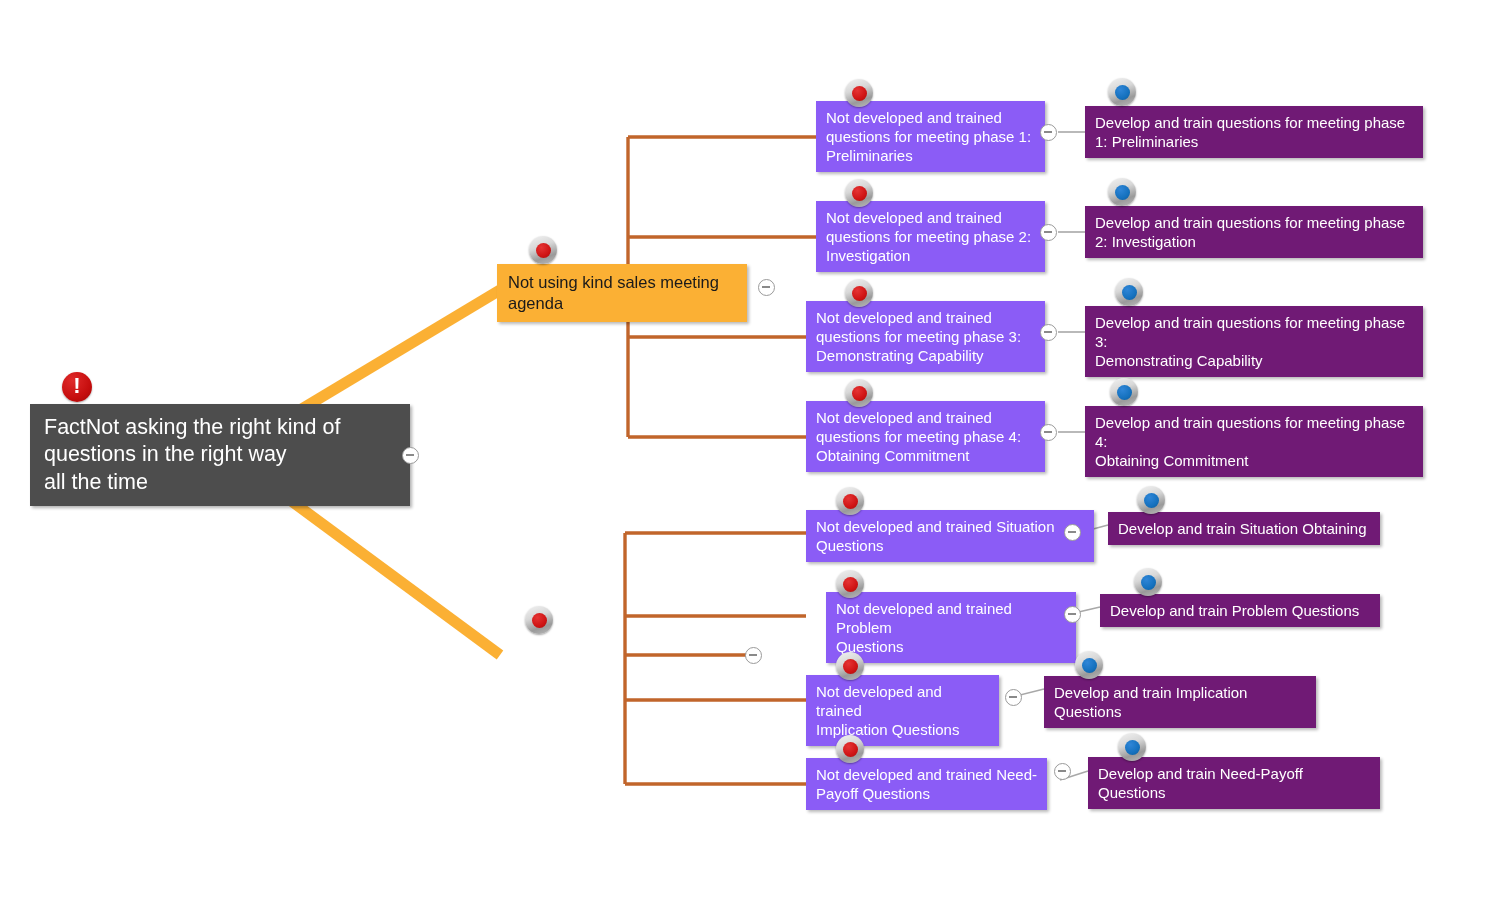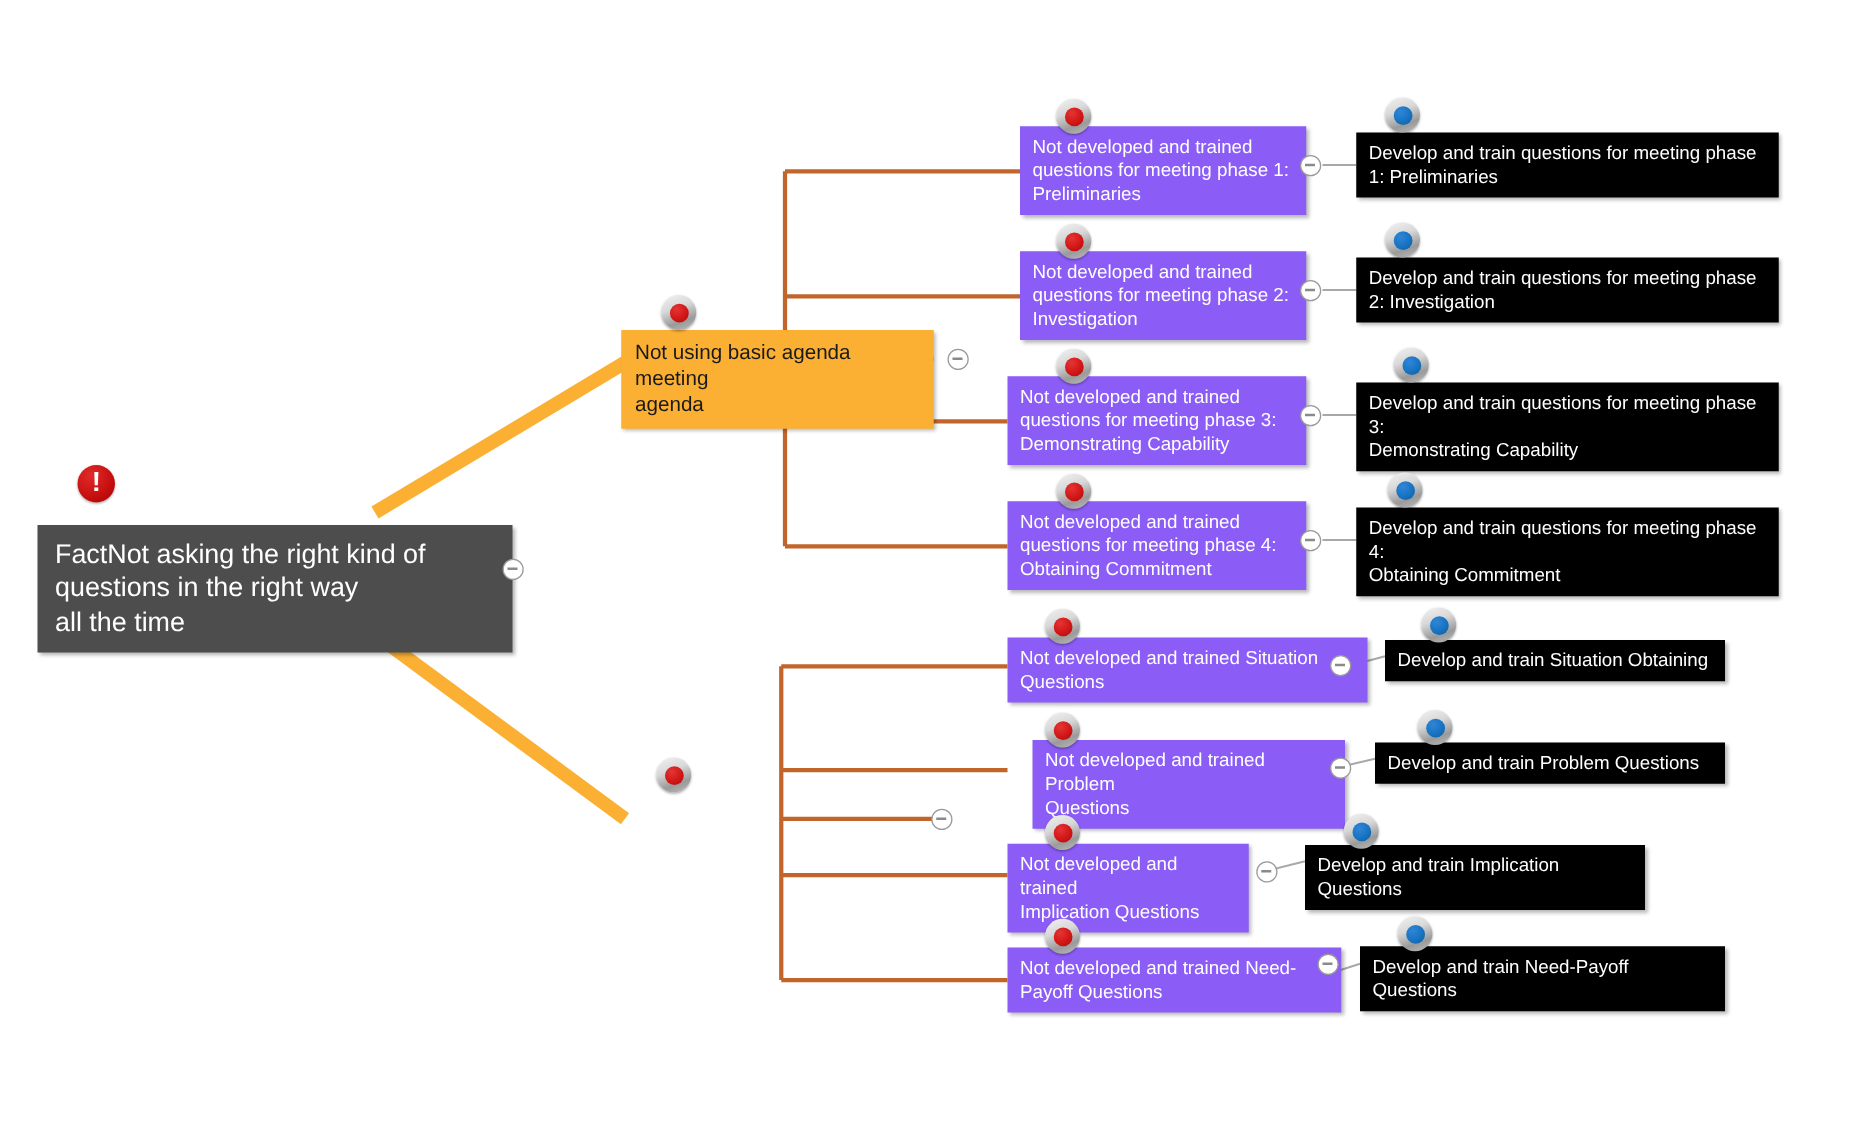--- a/index.html
+++ b/index.html
@@ -51,21 +51,21 @@
     box-shadow: 2px 2px 3px rgba(0,0,0,0.28);
   }
   .node-l2 {
     background: #8b5cf6;
     color: #ffffff;
     font-size: 15px;
     padding: 7px 9px 7px 10px;
     box-shadow: 2px 2px 3px rgba(0,0,0,0.28);
   }
   .node-l3 {
-    background: #000000;
+    background: #701a75;
     color: #ffffff;
     font-size: 15px;
     padding: 7px 9px 7px 10px;
     box-shadow: 2px 2px 3px rgba(0,0,0,0.28);
   }
 
   
   .badge {
     position: absolute;
     width: 28px;
@@ -167,29 +167,29 @@
       <line x1="1058" y1="232" x2="1085" y2="232"></line>
       <line x1="1058" y1="332" x2="1085" y2="332"></line>
       <line x1="1058" y1="432" x2="1085" y2="432"></line>
       <line x1="1082" y1="532" x2="1108" y2="525"></line>
       <line x1="1070" y1="614" x2="1100" y2="607"></line>
       <line x1="1012" y1="697" x2="1044" y2="689"></line>
       <line x1="1060" y1="780" x2="1088" y2="771"></line>
     </g>
   </svg>
 
-  <div class="node node-root" style="left:30px; top:404px; width:380px;margin-top:16px;">FactNot asking the right kind of
+  <div class="node node-root" style="left:30px; top:404px; width:380px;">FactNot asking the right kind of
 questions in the right way
 all the time</div>
   <div class="badge badge-alert" style="left:62px; top:372px;">
     <span class="bang">!</span>
   </div>
   <div class="collapse" style="left:402px; top:447px;"></div>
 
-  <div class="node node-l1" style="left:497px; top:264px; width:250px;">Not using basic agenda meeting
+  <div class="node node-l1" style="left:497px; top:264px; width:250px;">Not using kind sales meeting
 agenda</div>
   <div class="badge badge-dot red" style="left:529px; top:236px;">
       <span class="inner"></span>
     </div>
   <div class="collapse" style="left:758px; top:279px;"></div>
 
   <div class="node node-l2" style="left:816px; top:101px; width:229px;">Not developed and trained
 questions for meeting phase 1:
 Preliminaries</div>
   <div class="badge badge-dot red" style="left:845px; top:79px;">
@@ -281,21 +281,21 @@
   <div class="badge badge-dot red" style="left:836px; top:652px;">
       <span class="inner"></span>
     </div>
   <div class="collapse" style="left:1005px; top:689px;"></div>
 
   <div class="node node-l3" style="left:1044px; top:676px; width:272px;">Develop and train Implication Questions</div>
   <div class="badge badge-dot blue" style="left:1075px; top:651px;">
       <span class="inner"></span>
     </div>
 
-  <div class="node node-l2" style="left:806px; top:758px; width:267px;">Not developed and trained Need-
+  <div class="node node-l2" style="left:806px; top:758px; width:241px;">Not developed and trained Need-
 Payoff Questions</div>
   <div class="badge badge-dot red" style="left:836px; top:735px;">
       <span class="inner"></span>
     </div>
   <div class="collapse" style="left:1054px; top:763px;"></div>
 
   <div class="node node-l3" style="left:1088px; top:757px; width:292px;">Develop and train Need-Payoff Questions</div>
   <div class="badge badge-dot blue" style="left:1118px; top:733px;">
       <span class="inner"></span>
     </div>

